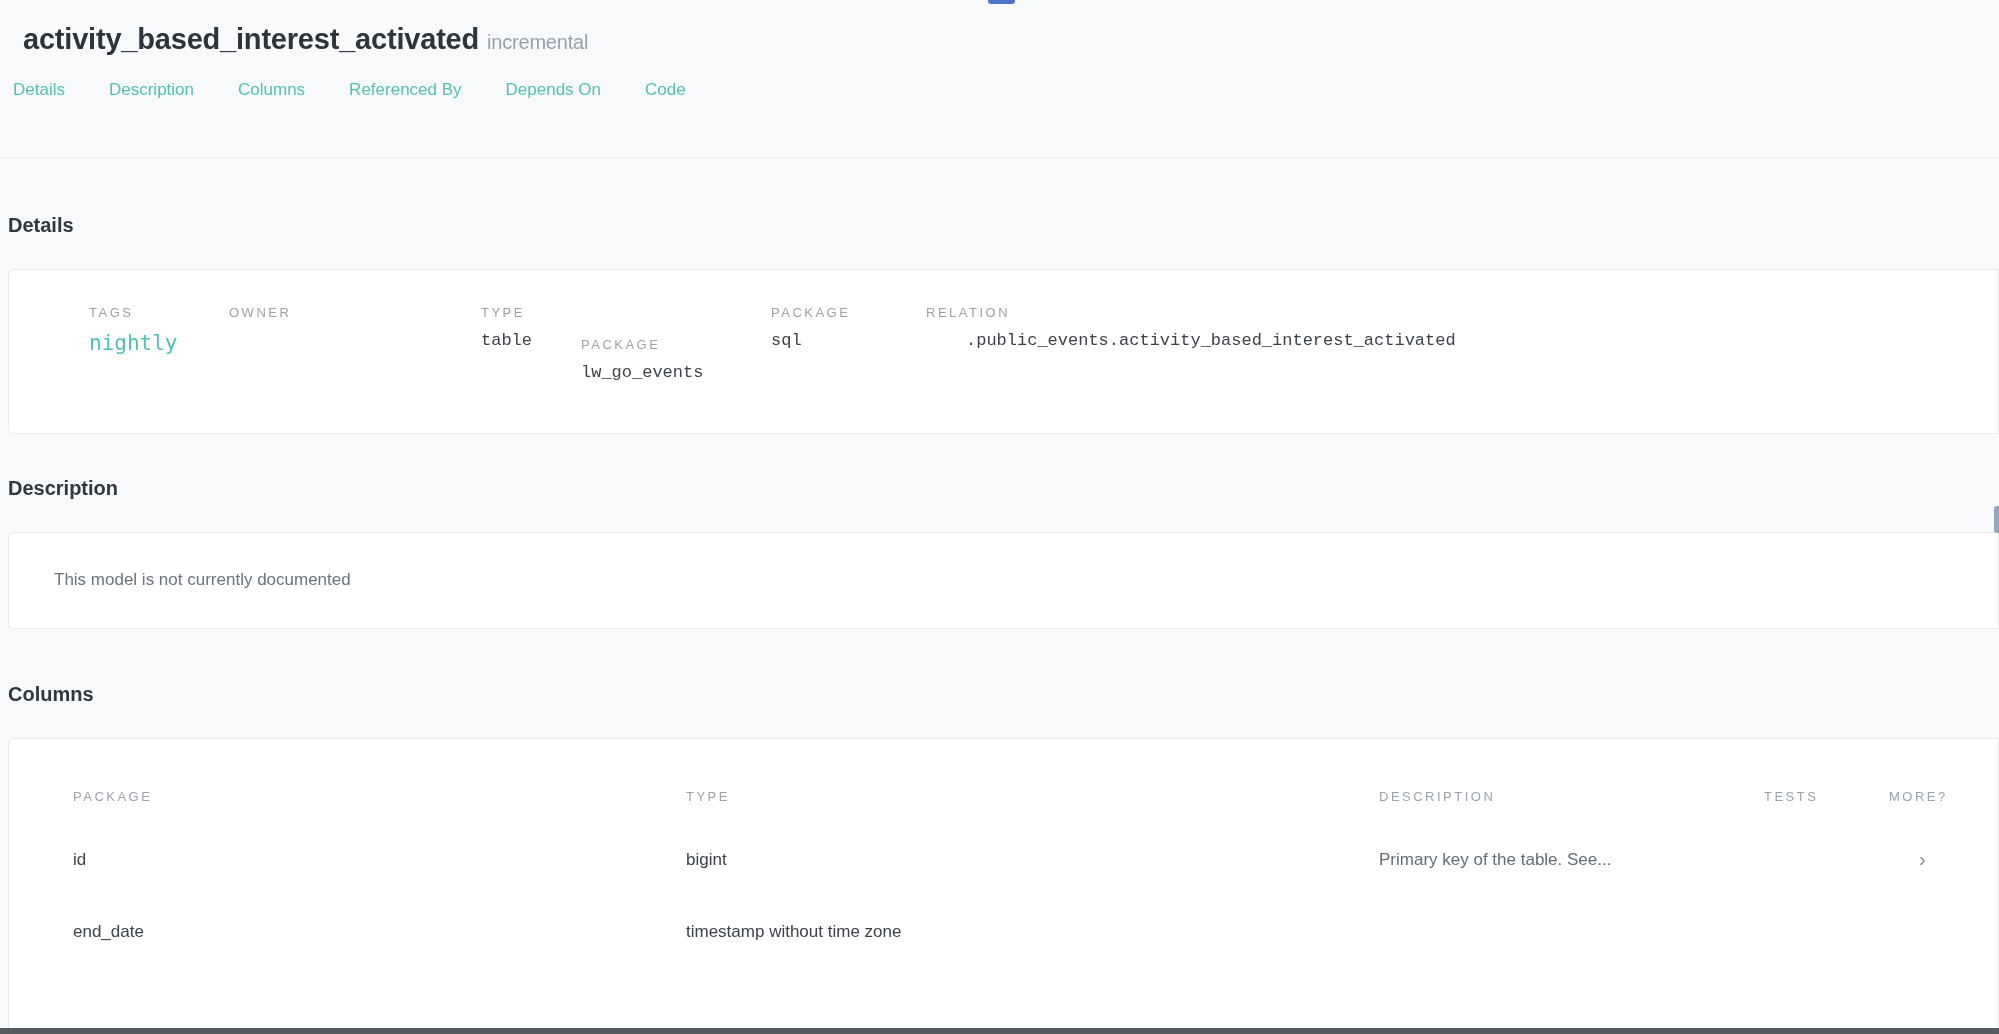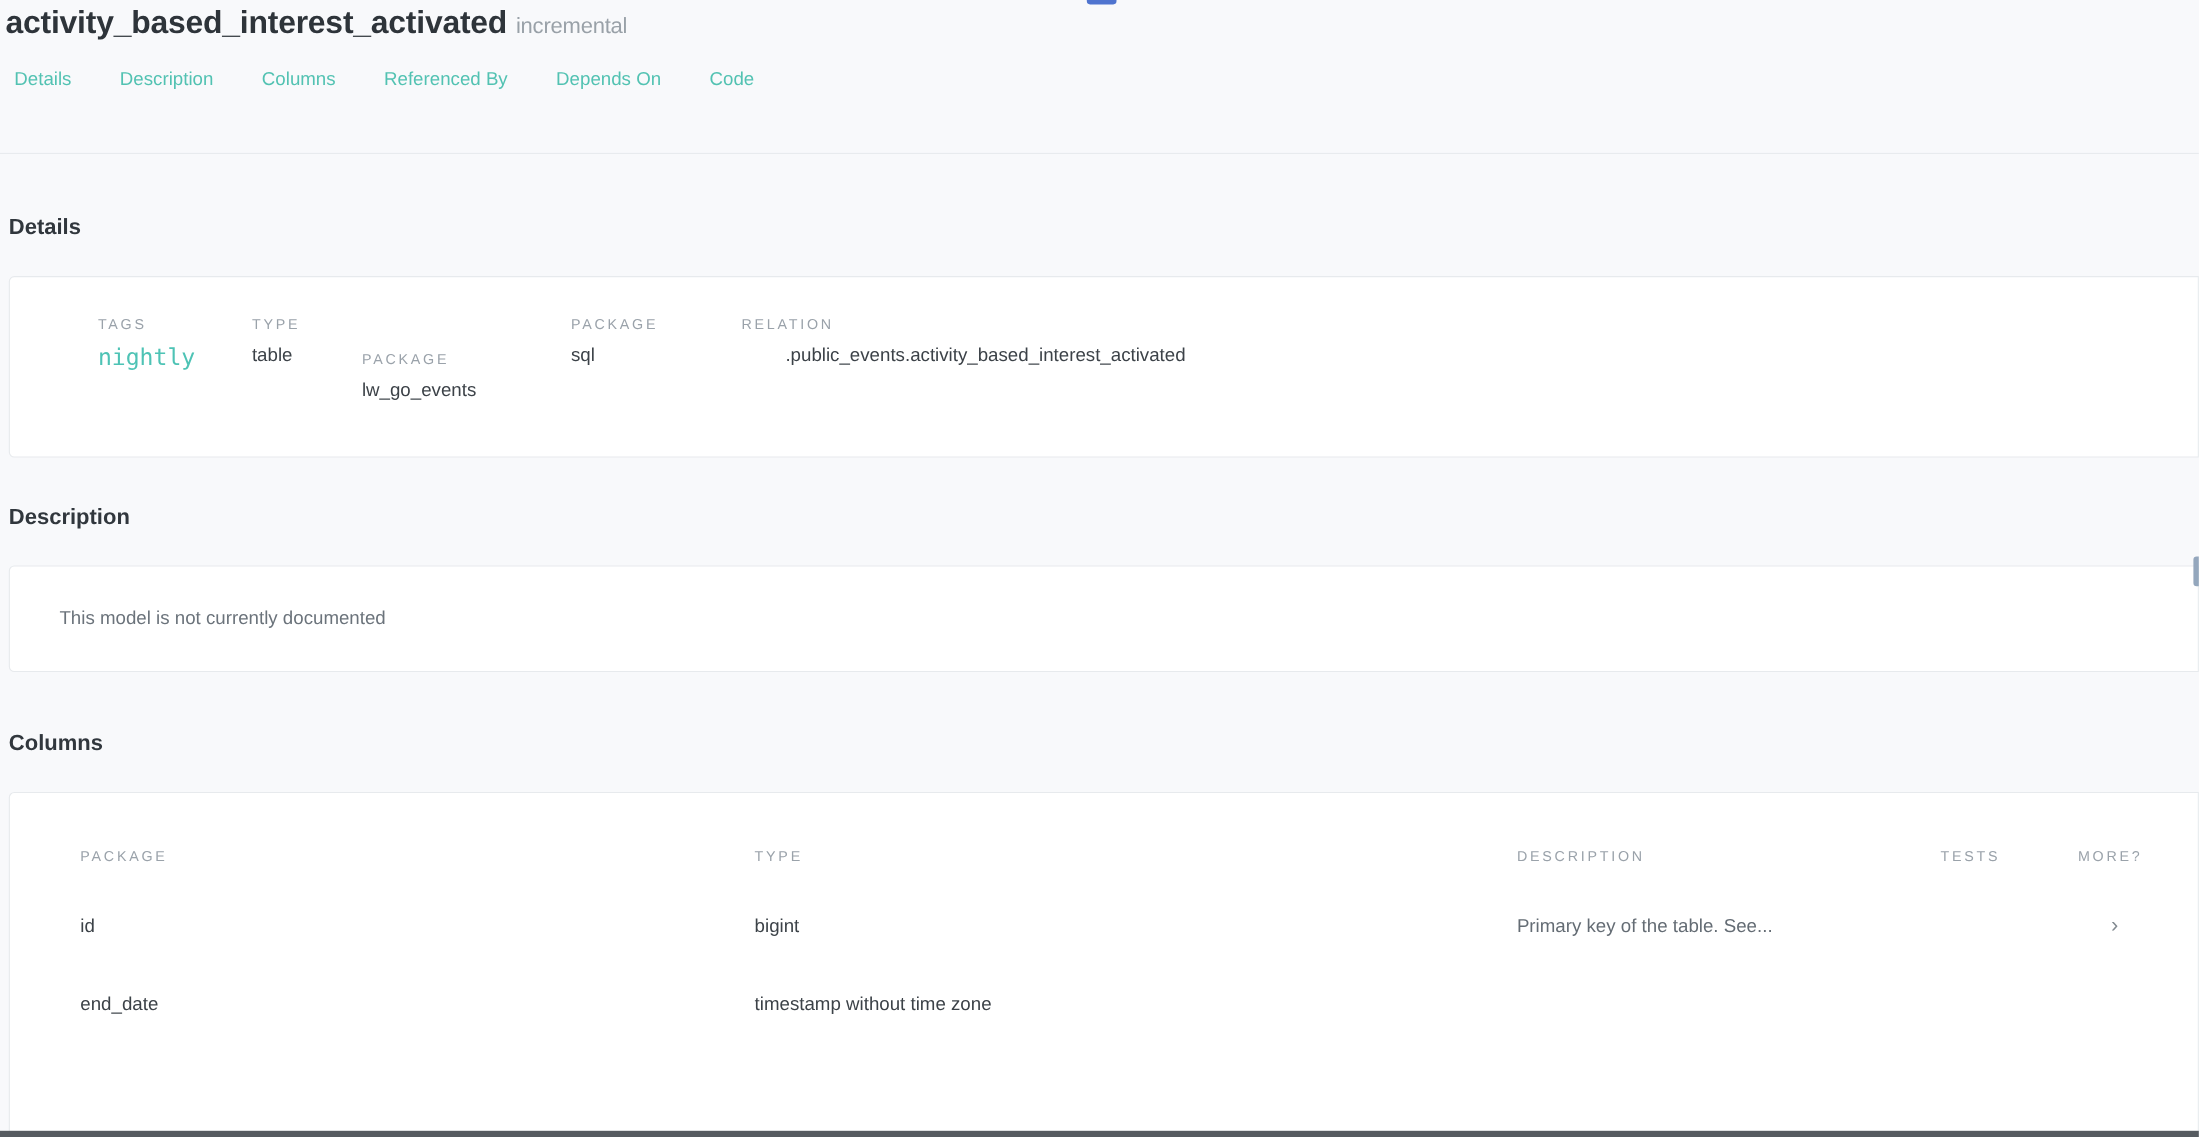--- a/index.html
+++ b/index.html
@@ -7,21 +7,21 @@
     width: 1999px; height: 1034px;
     background: #f8f9fb;
     font-family: "Liberation Sans", sans-serif;
     color: #383e44;
     overflow: hidden;
     position: relative;
   }
 
   
   .page-header { padding: 5px 0 0 5px; }
-  .page-title-row { margin: 0; font-size: 29px; font-weight: 700; color: #2e343a; letter-spacing: -0.2px; }
+  .page-title-row { margin: 18px; font-size: 29px; font-weight: 700; color: #2e343a; letter-spacing: -0.2px; }
   .materialization { font-size: 20px; font-weight: 400; color: #99a1a8; margin-left: 8px; }
 
   .tab-nav { display: flex; gap: 44px; margin-top: 24px; padding-left: 8px; }
   .tab-nav a { color: #52c2b2; font-size: 17px; text-decoration: none; cursor: pointer; }
 
   .top-divider { height: 1px; background: #e8ebee; margin-top: 57px; }
 
   
   .section-heading {
     font-size: 20px; font-weight: 700; color: #31373d;
@@ -43,21 +43,21 @@
   .details-card { padding: 35px 0 50px 80px; }
   .fields { display: flex; }
   .field { flex: 0 0 auto; }
   .field-tags     { width: 140px; }
   .field-owner    { width: 252px; }
   .field-type     { width: 100px; }
   .field-package  { width: 190px; margin-top: 32px; }
   .field-language { width: 155px; }
   .field-relation { flex: 1 1 auto; }
   .field-label { font-size: 13px; letter-spacing: 2.5px; color: #9aa2aa; }
-  .field-value { margin-top: 11px; font-size: 17px; color: #3c4248; min-height: 20px; }
+  .field-value { margin-top: 11px; font-size: 17px; color: #3c4248; min-height: 20px; font-family: Liberation Mono, monospace; }
   .value-mono { font-family: "DejaVu Sans Mono", monospace; font-size: 21px; color: #4ec3b5; }
   .value-relation { padding-left: 40px; }
 
   
   .description-card { padding: 37px 0 38px 45px; }
   .description-text { font-size: 17px; color: #6b737b; }
 
   
   .columns-card { padding-top: 20px; min-height: 340px; }
   table.columns-table { width: 100%; border-collapse: collapse; table-layout: fixed; }
@@ -112,20 +112,24 @@
 
 <div class="top-divider"></div>
 
 <section>
   <h2 class="section-heading pt-details">Details</h2>
   <div class="card details-card">
     <div class="fields">
       <div class="field field-tags">
         <div class="field-label">TAGS</div>
         <div class="field-value value-mono">nightly</div>
+      </div>
+      <div class="field field-owner">
+        <div class="field-label">OWNER</div>
+        <div class="field-value"></div>
       </div>
       <div class="field field-type">
         <div class="field-label">TYPE</div>
         <div class="field-value">table</div>
       </div>
       <div class="field field-package">
         <div class="field-label">PACKAGE</div>
         <div class="field-value">lw_go_events</div>
       </div>
       <div class="field field-language">

